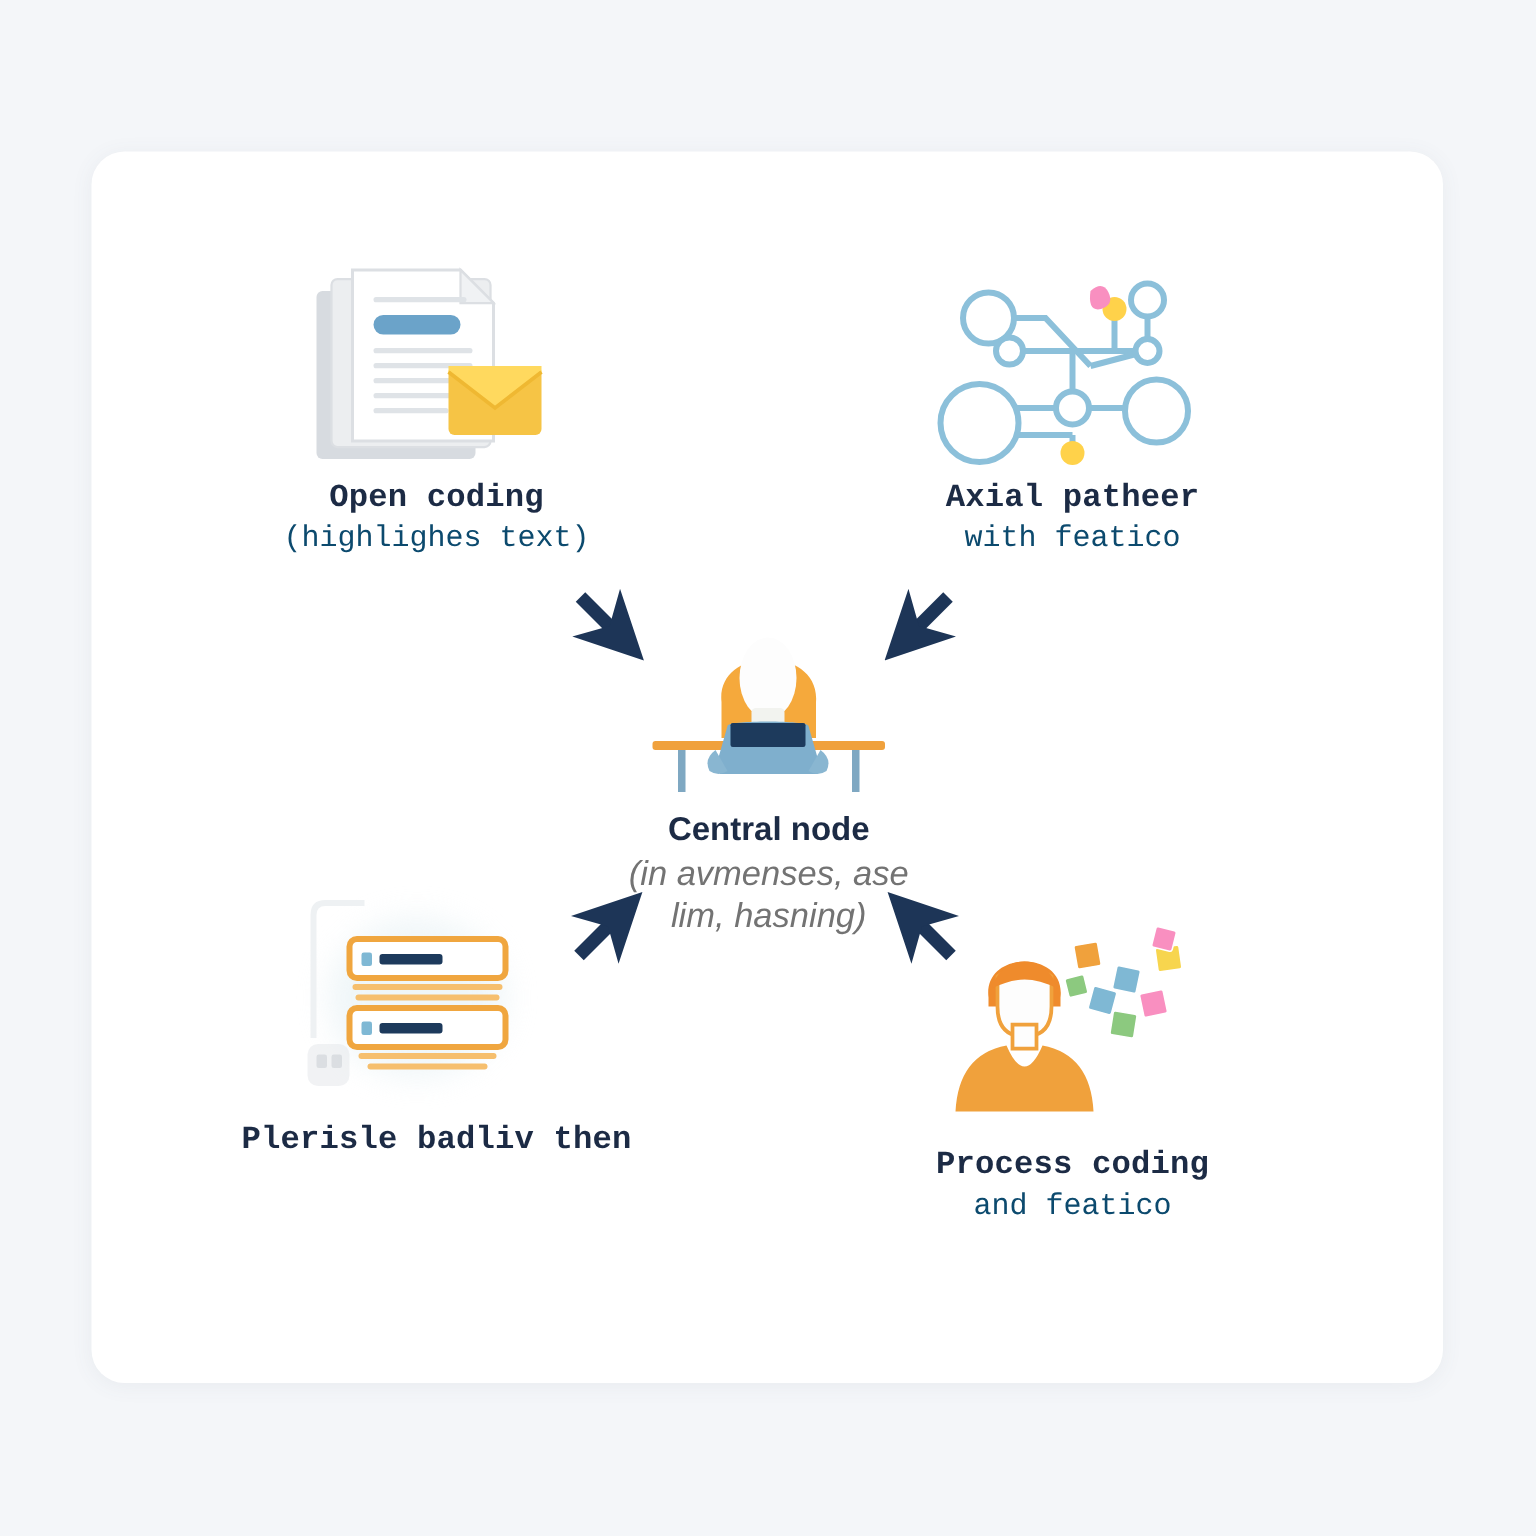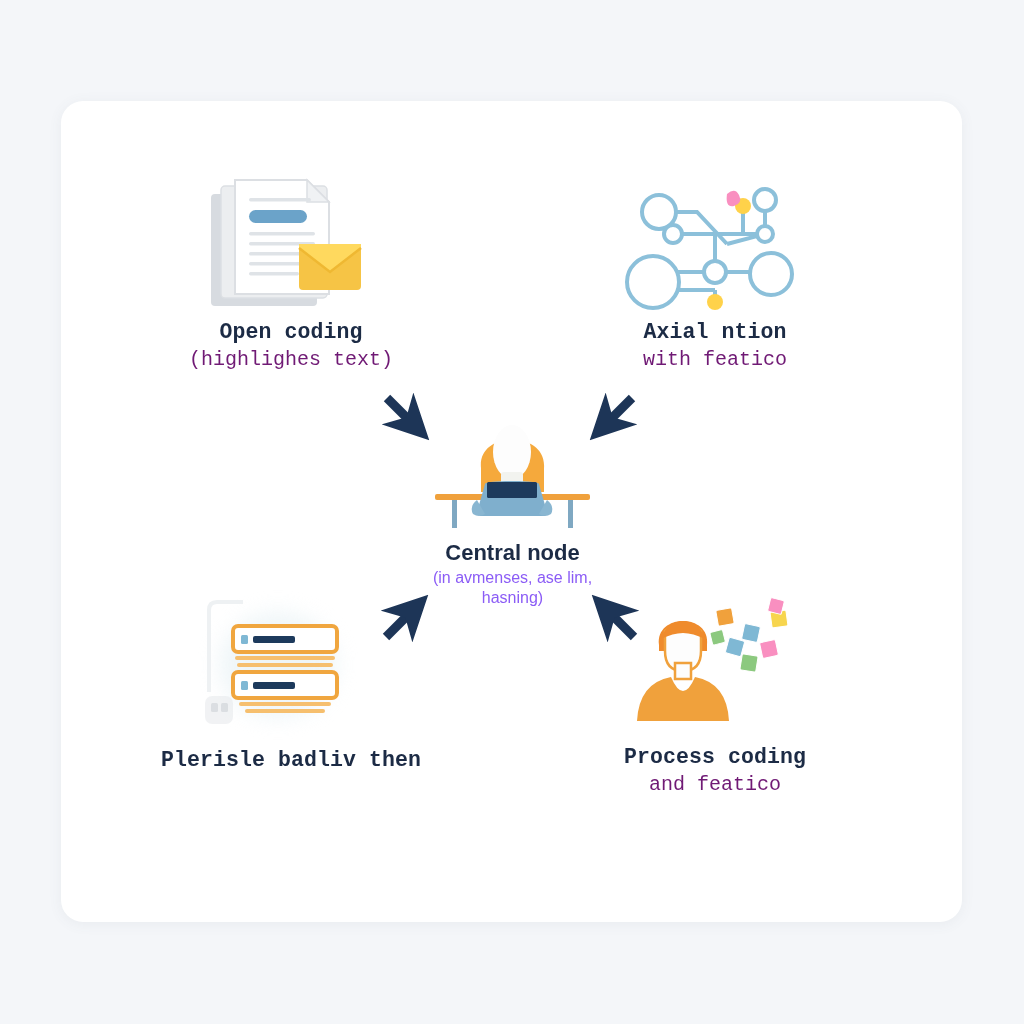--- a/index.html
+++ b/index.html
@@ -36,40 +36,40 @@
     position: absolute;
     width: 290px;
     display: flex;
     flex-direction: column;
     align-items: center;
     font-family: Liberation Mono, monospace;
   }
   #q-topleft    { left: 146px; top: 172px; }
   #q-topright   { left: 570px; top: 172px; }
   #q-botleft    { left: 146px; top: 600px; }
-  #q-botright   { left: 570px; top: 597px; }
+  #q-botright   { left: 570px; top: 617px; }
 
   .quad-art {
     width: 200px;
     height: 140px;
     position: relative;
   }
   .quad-title {
     margin-top: 8px;
     font-size: 21.5px;
     font-weight: bold;
     color: #1c2b45;
     text-align: center;
     letter-spacing: .1px;
     line-height: 1.15;
   }
   .quad-sub {
     margin-top: 3px;
     font-size: 20px;
-    color: #701a75;
+    color: #0c4a6e;
     line-height: 1.2;
   }
 
   
   #center-block {
     position: absolute;
     left: 390px;
     top: 420px;
     width: 245px;
     display: flex;
@@ -84,25 +84,26 @@
   }
   #center-title {
     margin-top: 10px;
     font-size: 22px;
     font-weight: bold;
     color: #1c2b45;
     text-align: center;
   }
   #center-sub {
     margin-top: 2px;
-    font-size: 16px;
-    color: #8b5cf6;
+    font-size: 23px;
+    color: #737373;
     text-align: center;
     line-height: 1.22;
     width: 200px;
+    font-style: italic;
   }
 
   
   .tint-blob {
     position: absolute;
     border-radius: 50%;
     filter: blur(10px);
     opacity: .55;
   }
 
@@ -192,21 +193,21 @@
         </g>
 
         <g>
           <circle cx="128" cy="34" r="8" fill="#ffd24a"></circle>
           <circle cx="100" cy="130" r="8" fill="#ffd24a"></circle>
         </g>
 
         <path d="M112,22 q8,-7 12,1 q4,8 -5,11 q-9,2 -7,-12 Z" fill="#f98fc0"></path>
       </svg>
     </div>
-    <div class="quad-title">Axial ntion</div>
+    <div class="quad-title">Axial patheer</div>
     <div class="quad-sub">with featico</div>
   </div>
 
   <div id="center-block">
     <div id="center-art">
       <svg class="art-svg" width="175" height="110" viewBox="0 0 175 110">
 
         <path d="M56,48 C52,10 122,10 119,48 L119,72 L56,72 Z" fill="#f5a93c"></path>
 
         <ellipse cx="87" cy="32" rx="19" ry="27" fill="#fdfdfd"></ellipse>

